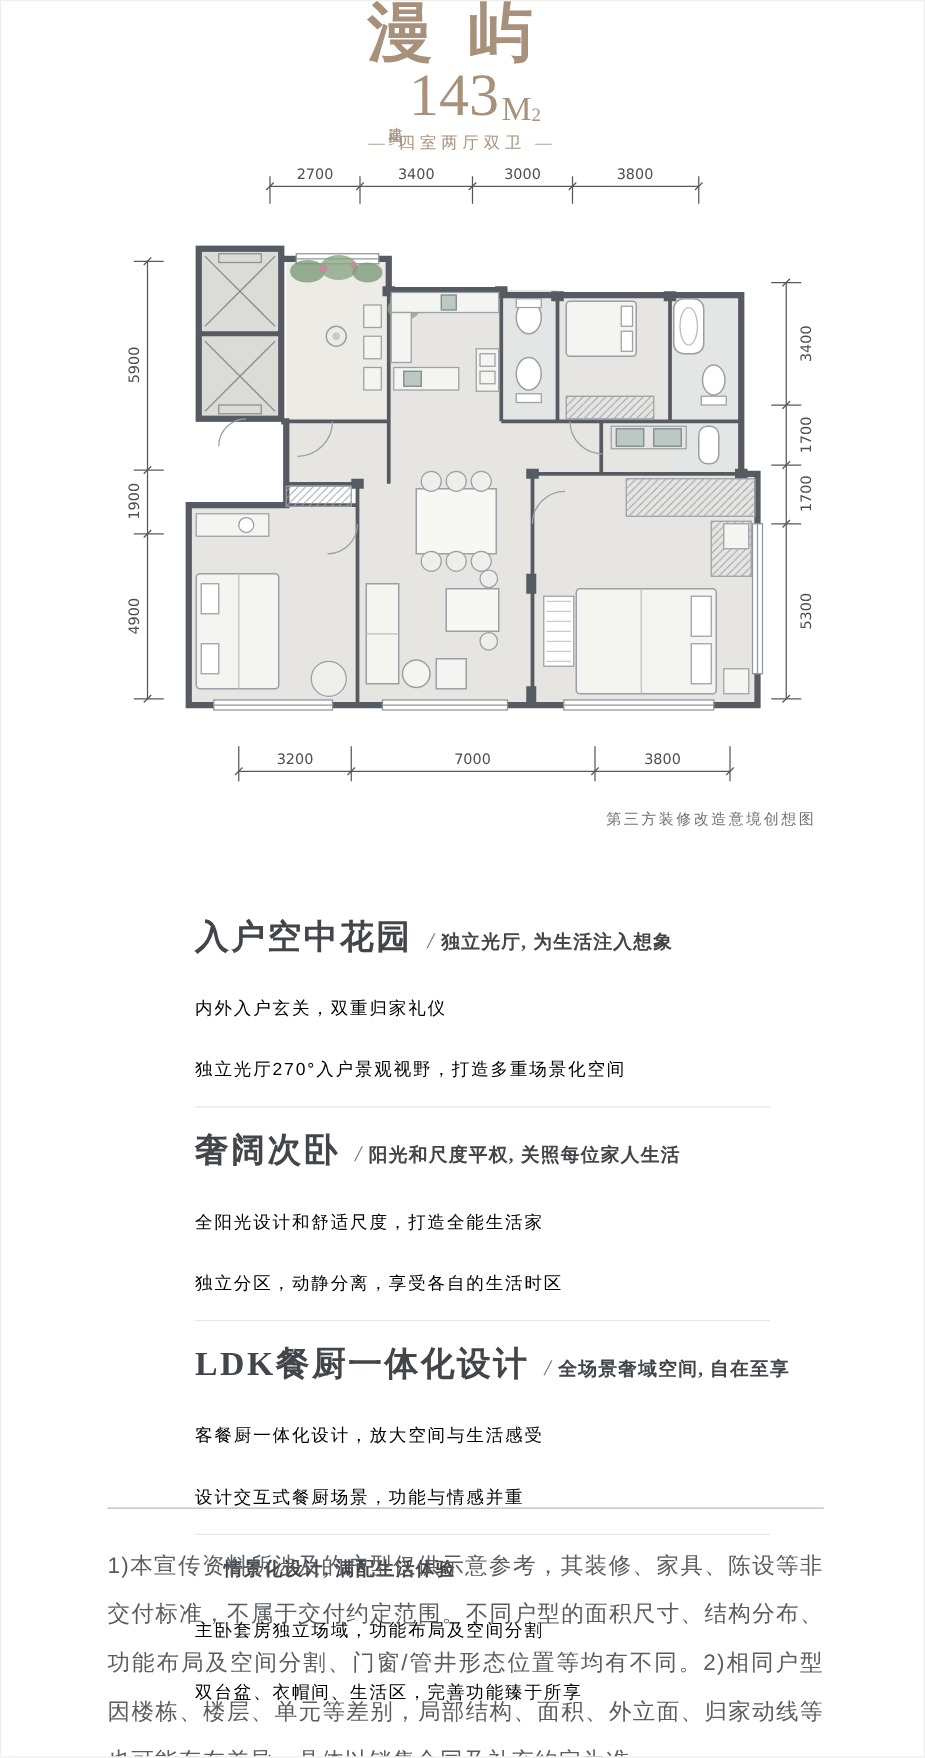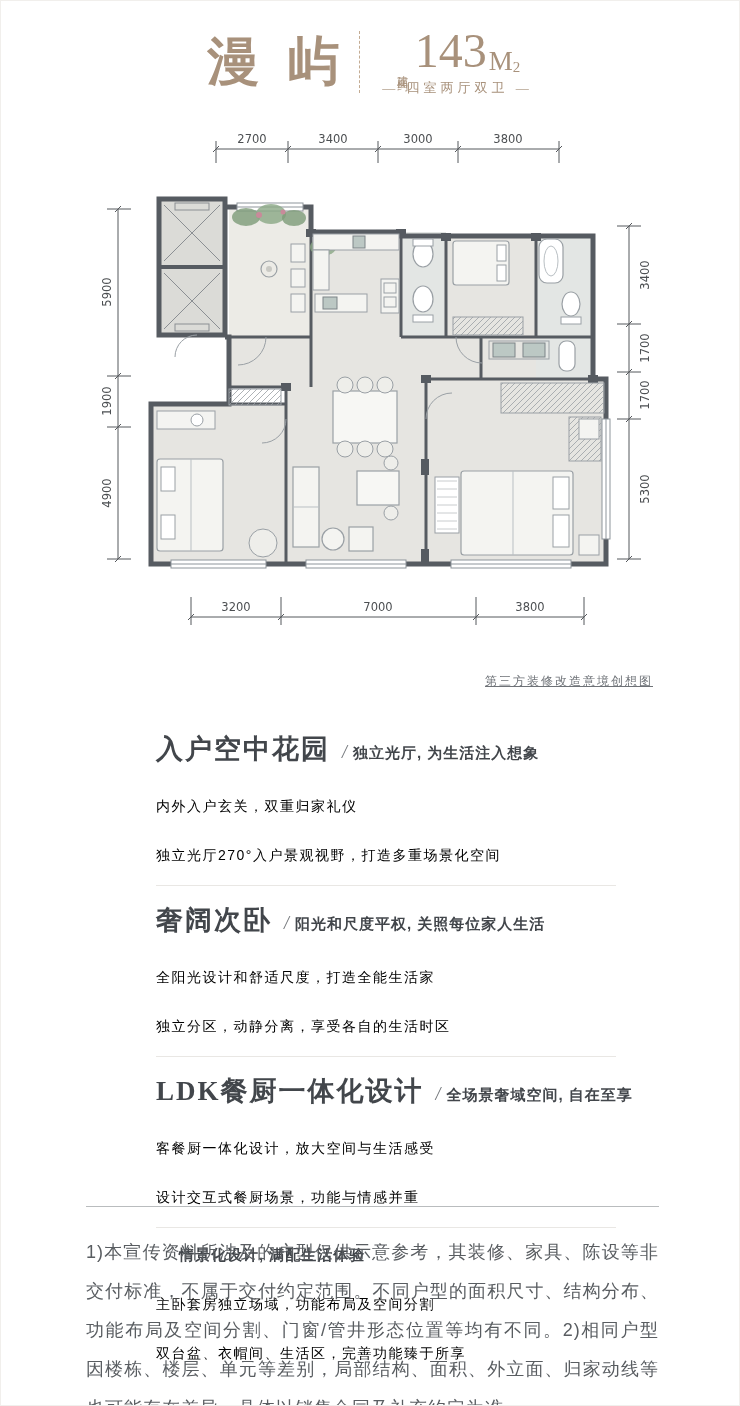--- a/index.html
+++ b/index.html
@@ -2,52 +2,52 @@
 <html><head>
 <meta charset="utf-8">
 <style>
   * { margin:0; padding:0; box-sizing:border-box; }
   body { background:#fff; font-family:"Liberation Sans", sans-serif; }
   .page { position:relative; width:740px; height:1406px; background:#ffffff;
           border:1px solid #f1efec; overflow:hidden; margin:0 auto; }
 
   
   .header { position:absolute; top:16px; left:0; right:0; height:90px;
-            display:flex; justify-content:center; align-items:center; }
+            display:flex; justify-content:center; align-items:center;flex-direction:column; }
   .brand { font-family:"Liberation Serif", serif; font-size:52px; font-weight:bold;
            color:#a8917b; letter-spacing:28px; margin-right:-8px; line-height:1; }
   .hdr-divider { height:62px; border-left:1px dashed #c3ab92; margin:0 22px 0 0; }
   .area-col { display:flex; flex-direction:column; align-items:center; }
   .area-row { display:flex; align-items:flex-end; }
   .area-prefix { writing-mode:vertical-rl; font-size:11px; color:#a8917b;
                  letter-spacing:3px; margin:6px 5px 0 0; font-family:"Liberation Serif", serif; }
   .area-num { font-family:"Liberation Serif", serif; font-size:48px; color:#a8917b; line-height:1; }
   .area-unit { font-family:"Liberation Serif", serif; font-size:27px; color:#a8917b;
                margin:16px 0 0 2px; line-height:1; }
   .area-sup { font-family:"Liberation Serif", serif; font-size:15px; color:#a8917b;
               margin-top:4px; line-height:1; }
   .layout-line { font-family:"Liberation Serif", serif; font-size:13px; color:#a8917b;
                  letter-spacing:4px; margin-top:4px; }
 
   
   .plan-wrap { position:absolute; left:100px; top:118px; width:560px; height:545px; }
-  .plan-caption { position:absolute; top:672px; right:86px;
+  .plan-caption { position:absolute; top:646px; right:86px;
                   font-family:"Liberation Serif", serif; font-size:12px;
-                  color:#6e7277; letter-spacing:2px;text-decoration:underline; }
+                  color:#6e7277; letter-spacing:2px; }
 
   
   .features { position:absolute; left:155px; top:714px; width:460px; }
   .feature { padding:16px 0 20px 0; border-bottom:1px solid #e9e7e4; }
   .feature:last-child { border-bottom:none; }
   .feature-head { display:flex; align-items:baseline; }
   .feature-title { font-family:"Liberation Serif", serif; font-size:27px; font-weight:bold;
                    color:#42464b; letter-spacing:2px; white-space:nowrap; }
   .feature-slash { font-family:"Liberation Serif", serif; font-size:18px; color:#6f7377;
                    margin:0 6px 0 12px; font-style:italic; }
-  .feature-sub { font-family:Liberation Sans, sans-serif; font-size:15px; font-weight:bold;
+  .feature-sub { font-family:Liberation Serif, serif; font-size:15px; font-weight:bold;
                  color:#42464b; letter-spacing:1px; white-space:nowrap; }
   .feature-line { font-size:14px; color:#000000; letter-spacing:1.5px; margin-top:31px; }
 
   
   .disclaimer { position:absolute; left:85px; top:1205px; width:573px;
                 border-top:1px solid #b9bcbe; padding-top:26px;
                 font-size:18px; line-height:39px; color:#595d61;
                 text-align:justify; letter-spacing:1px; }
 
   svg text { font-family:"DejaVu Sans", sans-serif; }

